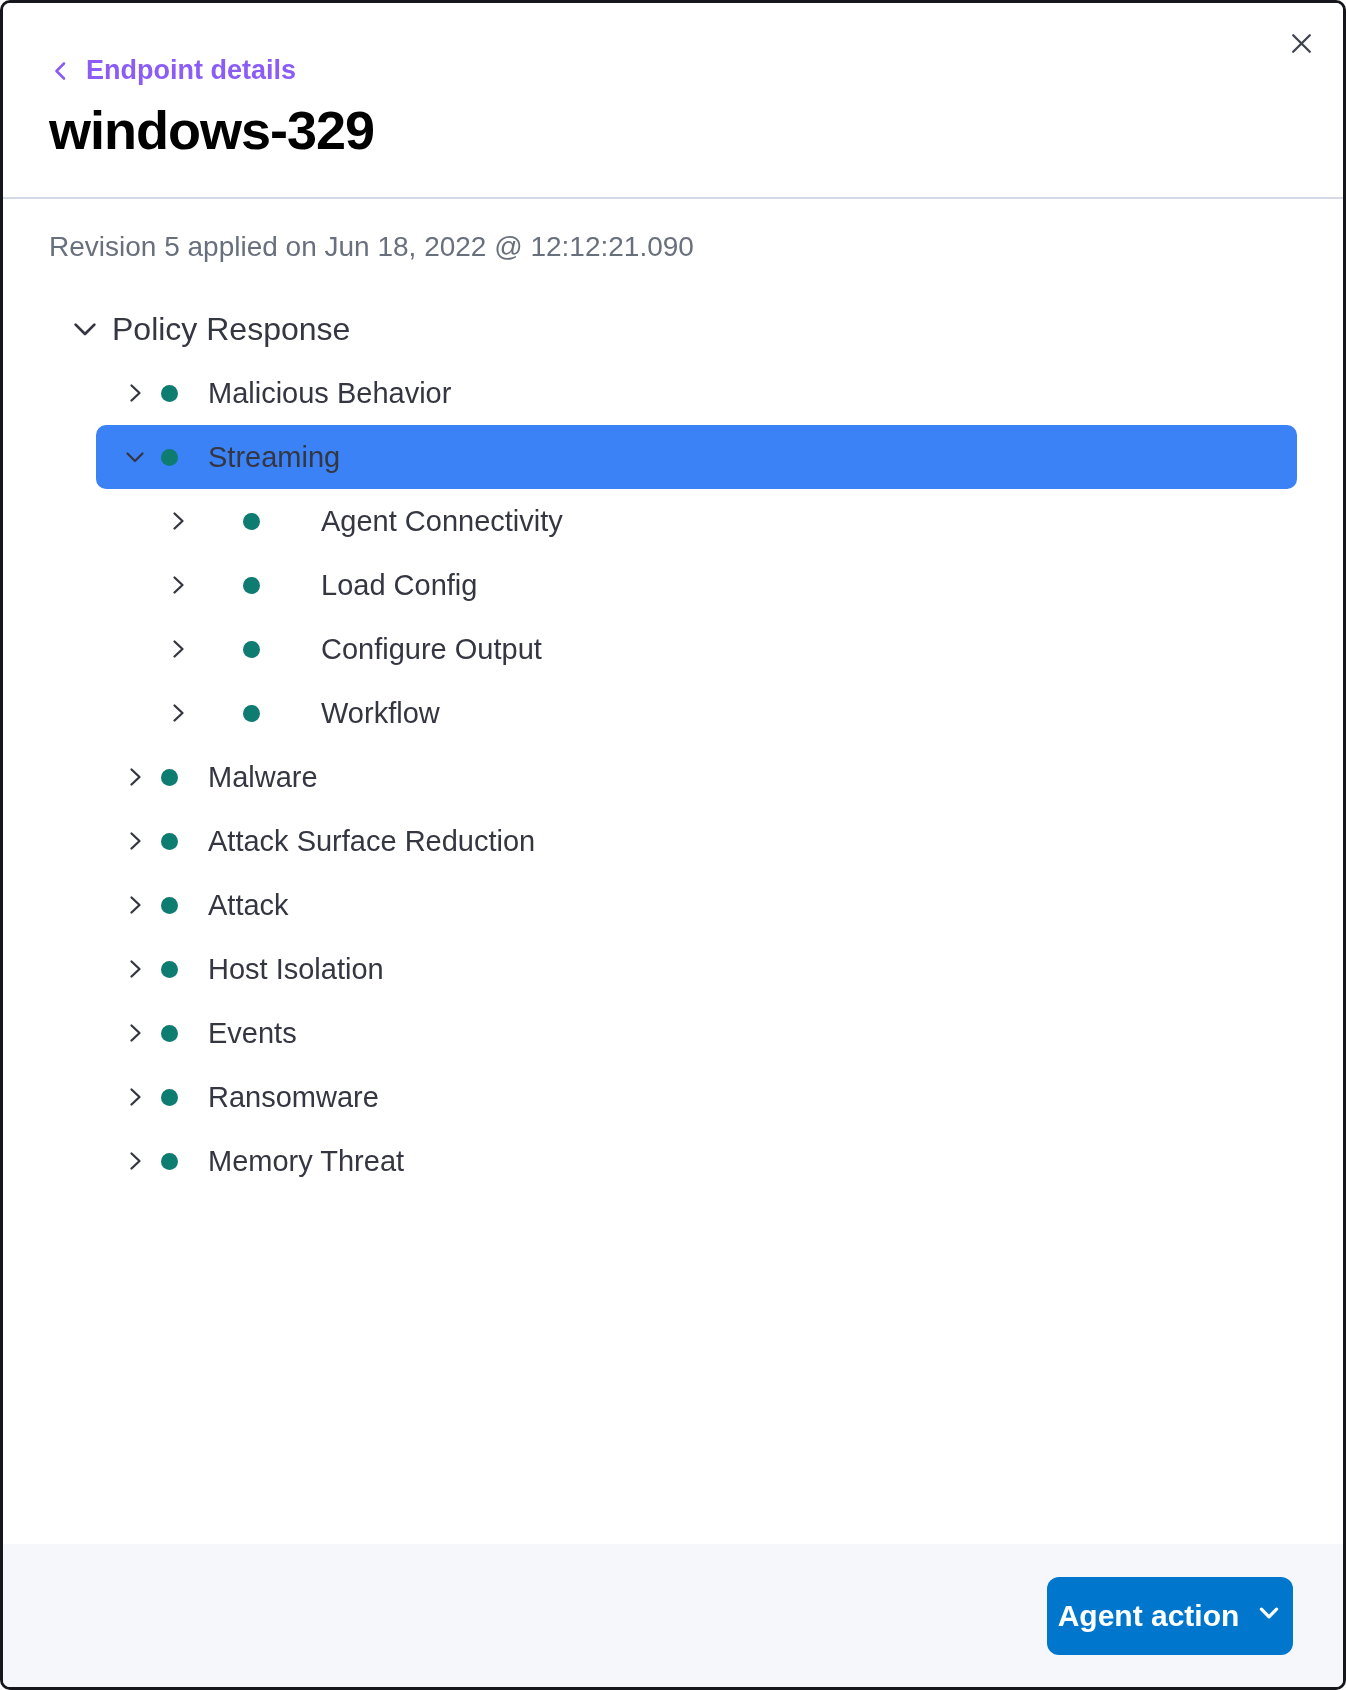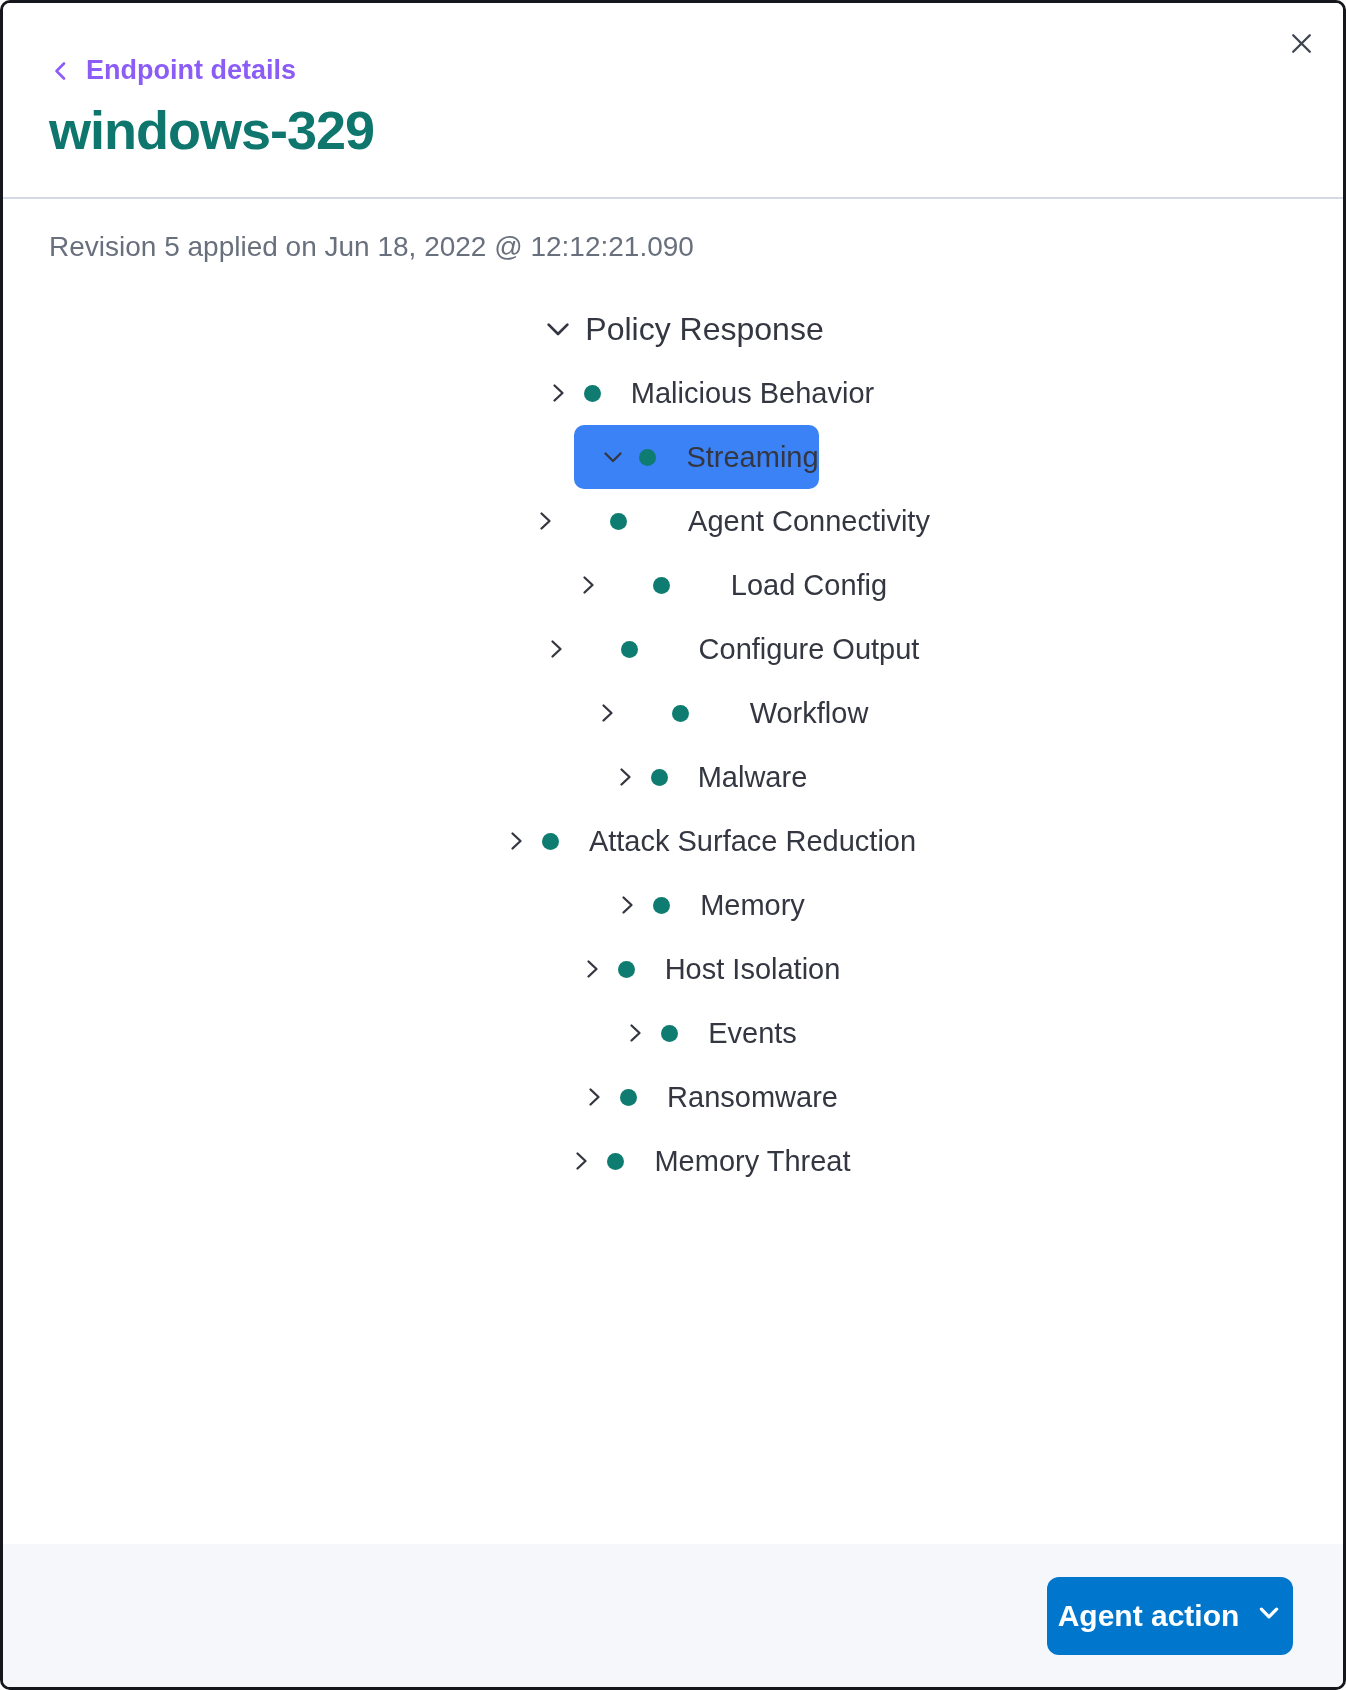--- a/index.html
+++ b/index.html
@@ -30,40 +30,40 @@
     font-size: 27px; font-weight: 700;
     cursor: pointer;
     background: none; border: none;
     font-family: inherit;
   }
   .back-link svg { display: block; }
   .page-title {
     margin-top: 12px;
     font-size: 54px;
     font-weight: 700;
-    color: #0f766e;
+    color: #000000;
     letter-spacing: -1px;
   }
   .close-btn {
     position: absolute; top: 22px; right: 22px;
     width: 40px; height: 40px;
     display: flex; align-items: center; justify-content: center;
     background: none; border: none; cursor: pointer;
     color: #3e4450;
   }
 
   
   .body { flex: 1 1 auto; padding: 30px 46px 0 46px; overflow: hidden; }
   .revision {
     font-size: 28px; line-height: 36px;
     color: #69707d;
     margin-bottom: 32px;
   }
 
-  .tree { display: flex; flex-direction: column; align-items: center; }
+  .tree { display: flex; flex-direction: column; }
   .row { display: flex; align-items: center; height: 64px; }
   .twisty {
     flex: none;
     display: flex; align-items: center; justify-content: center;
     background: none; border: none; cursor: pointer;
     color: #343741; padding: 0;
   }
   .dot { flex: none; width: 17px; height: 17px; border-radius: 50%; background: #0e7c70; }
   .label { font-size: 29px; color: #343741; white-space: nowrap; }
 
@@ -222,21 +222,21 @@
         <span class="label">Attack Surface Reduction</span>
       </div>
 
       <div class="row l1">
         <button class="twisty">
           <svg width="24" height="26" viewBox="0 0 24 24">
               <path d="M8.5 4.5 L16.5 12 L8.5 19.5" fill="none" stroke="currentColor" stroke-width="2.3" stroke-linecap="round" stroke-linejoin="round"></path>
             </svg>
         </button>
         <span class="dot"></span>
-        <span class="label">Memory</span>
+        <span class="label">Attack</span>
       </div>
 
 
       <div class="row l1">
         <button class="twisty">
           <svg width="24" height="26" viewBox="0 0 24 24">
               <path d="M8.5 4.5 L16.5 12 L8.5 19.5" fill="none" stroke="currentColor" stroke-width="2.3" stroke-linecap="round" stroke-linejoin="round"></path>
             </svg>
         </button>
         <span class="dot"></span>

